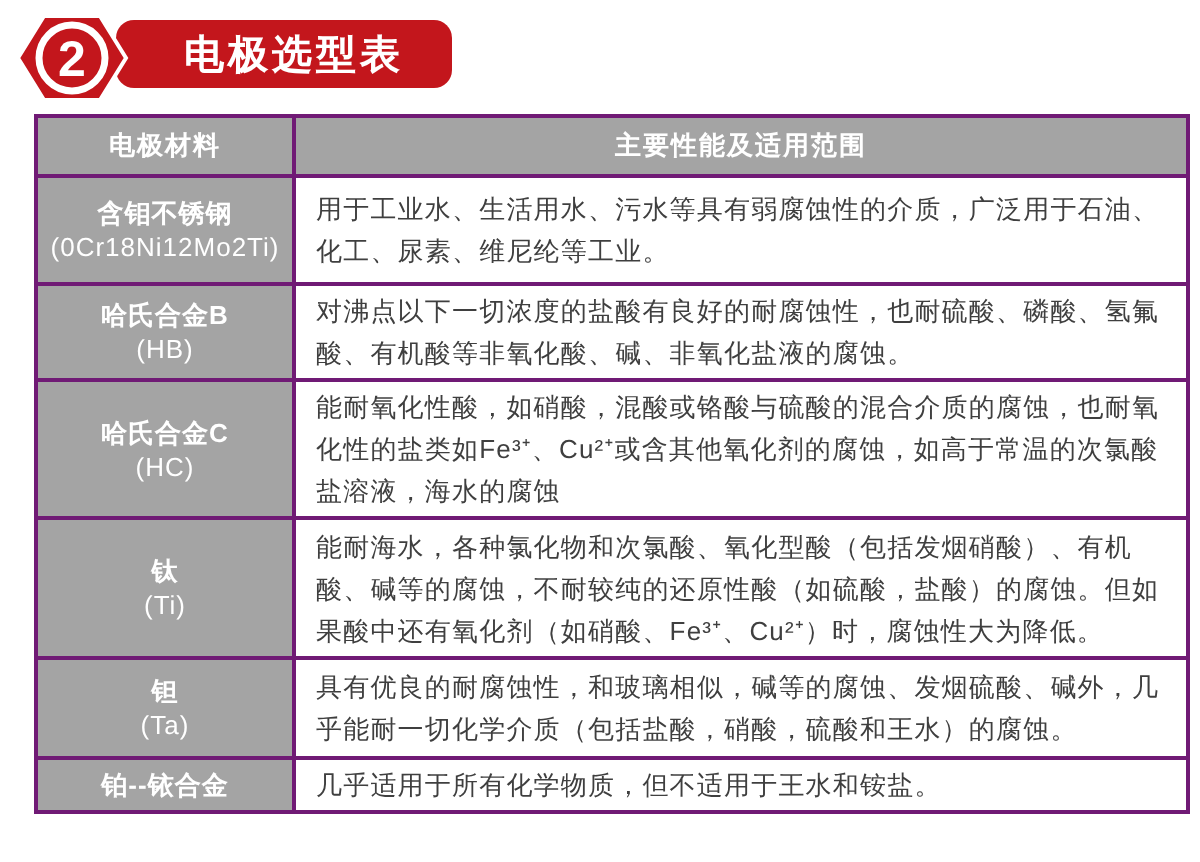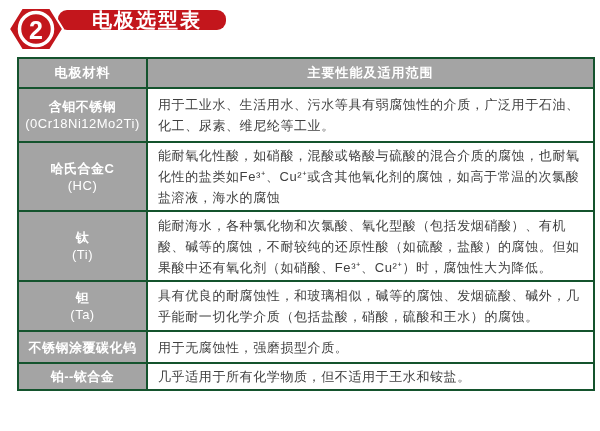--- a/index.html
+++ b/index.html
@@ -11,21 +11,21 @@
   }
   
   .title-wrap {
     position: relative;
     height: 57px;
     width: 600px;
   }
   .ribbon {
     position: absolute;
     left: 58px; top: 10px;
-    width: 168px; height: 20px;
+    width: 168px; height: 34px;
     background: #c3161c;
     border-radius: 9px;
     display: flex; align-items: center; justify-content: center;
   }
   .ribbon-text {
     color: #ffffff;
     font-size: 20px;
     font-weight: bold;
     letter-spacing: 2px;
     padding-left: 10px;
@@ -38,21 +38,21 @@
   
   .etable {
     margin-left: 17px;
     width: 576px;
     border-collapse: collapse;
     table-layout: fixed;
   }
   .etable col.c1 { width: 129px; }
   .etable col.c2 { width: 447px; }
   .etable th, .etable td {
-    border: 2px solid #14532d;
+    border: 2px solid #701a75;
     vertical-align: middle;
   }
   .etable th, .etable td.mat {
     background: #a4a4a4;
     color: #ffffff;
     font-weight: bold;
     text-align: center;
   }
   .etable th { font-size: 13px; letter-spacing: 1px; }
   td.mat { font-size: 13px; line-height: 17px; letter-spacing: 0.5px; }
@@ -100,20 +100,27 @@
     <th>电极材料</th>
     <th>主要性能及适用范围</th>
   </tr>
   <tr class="r0">
     <td class="mat">
       <div>含钼不锈钢</div>
       <div class="sub">(0Cr18Ni12Mo2Ti)</div>
     </td>
     <td class="desc">用于工业水、生活用水、污水等具有弱腐蚀性的介质，广泛用于石油、化工、尿素、维尼纶等工业。</td>
   </tr>
+  <tr class="r1">
+    <td class="mat">
+      <div>哈氏合金B</div>
+      <div class="sub">(HB)</div>
+    </td>
+    <td class="desc">对沸点以下一切浓度的盐酸有良好的耐腐蚀性，也耐硫酸、磷酸、氢氟酸、有机酸等非氧化酸、碱、非氧化盐液的腐蚀。</td>
+  </tr>
   <tr class="r2">
     <td class="mat">
       <div>哈氏合金C</div>
       <div class="sub">(HC)</div>
     </td>
     <td class="desc">能耐氧化性酸，如硝酸，混酸或铬酸与硫酸的混合介质的腐蚀，也耐氧化性的盐类如Fe³⁺、Cu²⁺或含其他氧化剂的腐蚀，如高于常温的次氯酸盐溶液，海水的腐蚀</td>
   </tr>
   <tr class="r3">
     <td class="mat">
       <div>钛</div>
@@ -121,26 +128,20 @@
     </td>
     <td class="desc">能耐海水，各种氯化物和次氯酸、氧化型酸（包括发烟硝酸）、有机酸、碱等的腐蚀，不耐较纯的还原性酸（如硫酸，盐酸）的腐蚀。但如果酸中还有氧化剂（如硝酸、Fe³⁺、Cu²⁺）时，腐蚀性大为降低。</td>
   </tr>
   <tr class="r4">
     <td class="mat">
       <div>钽</div>
       <div class="sub">(Ta)</div>
     </td>
     <td class="desc">具有优良的耐腐蚀性，和玻璃相似，碱等的腐蚀、发烟硫酸、碱外，几乎能耐一切化学介质（包括盐酸，硝酸，硫酸和王水）的腐蚀。</td>
   </tr>
-  <tr class="r5">
-    <td class="mat">
-      <div>不锈钢涂覆碳化钨</div>
-    </td>
-    <td class="desc">用于无腐蚀性，强磨损型介质。</td>
-  </tr>
   <tr class="r6">
     <td class="mat">
       <div>铂--铱合金</div>
     </td>
     <td class="desc">几乎适用于所有化学物质，但不适用于王水和铵盐。</td>
   </tr>
 </tbody>
   </table>
 
 </body></html>

